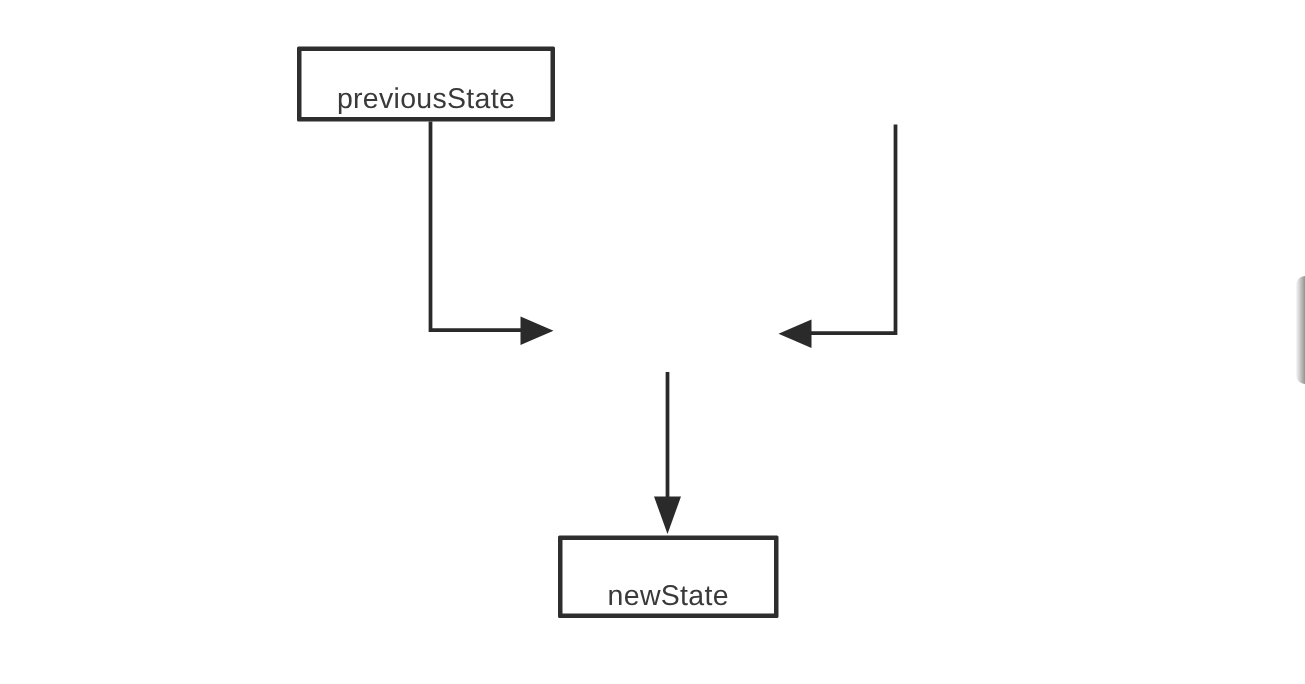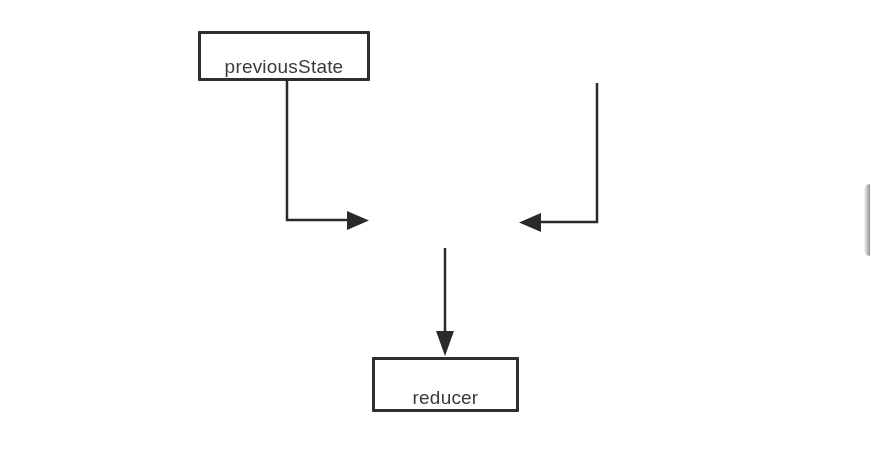--- a/index.html
+++ b/index.html
@@ -68,18 +68,18 @@
     <polygon points="436,331 454,331 445,356" fill="#2a2a2a"></polygon>
   </svg>
 
   <div class="node node-previousState">
     <span>previousState</span>
   </div>
 
 
 
   <div class="node node-newState">
-    <span>reducer</span>
+    <span>newState</span>
   </div>
 
   <div class="scroll-fragment"></div>
 
 </div>
 
 </body></html>

